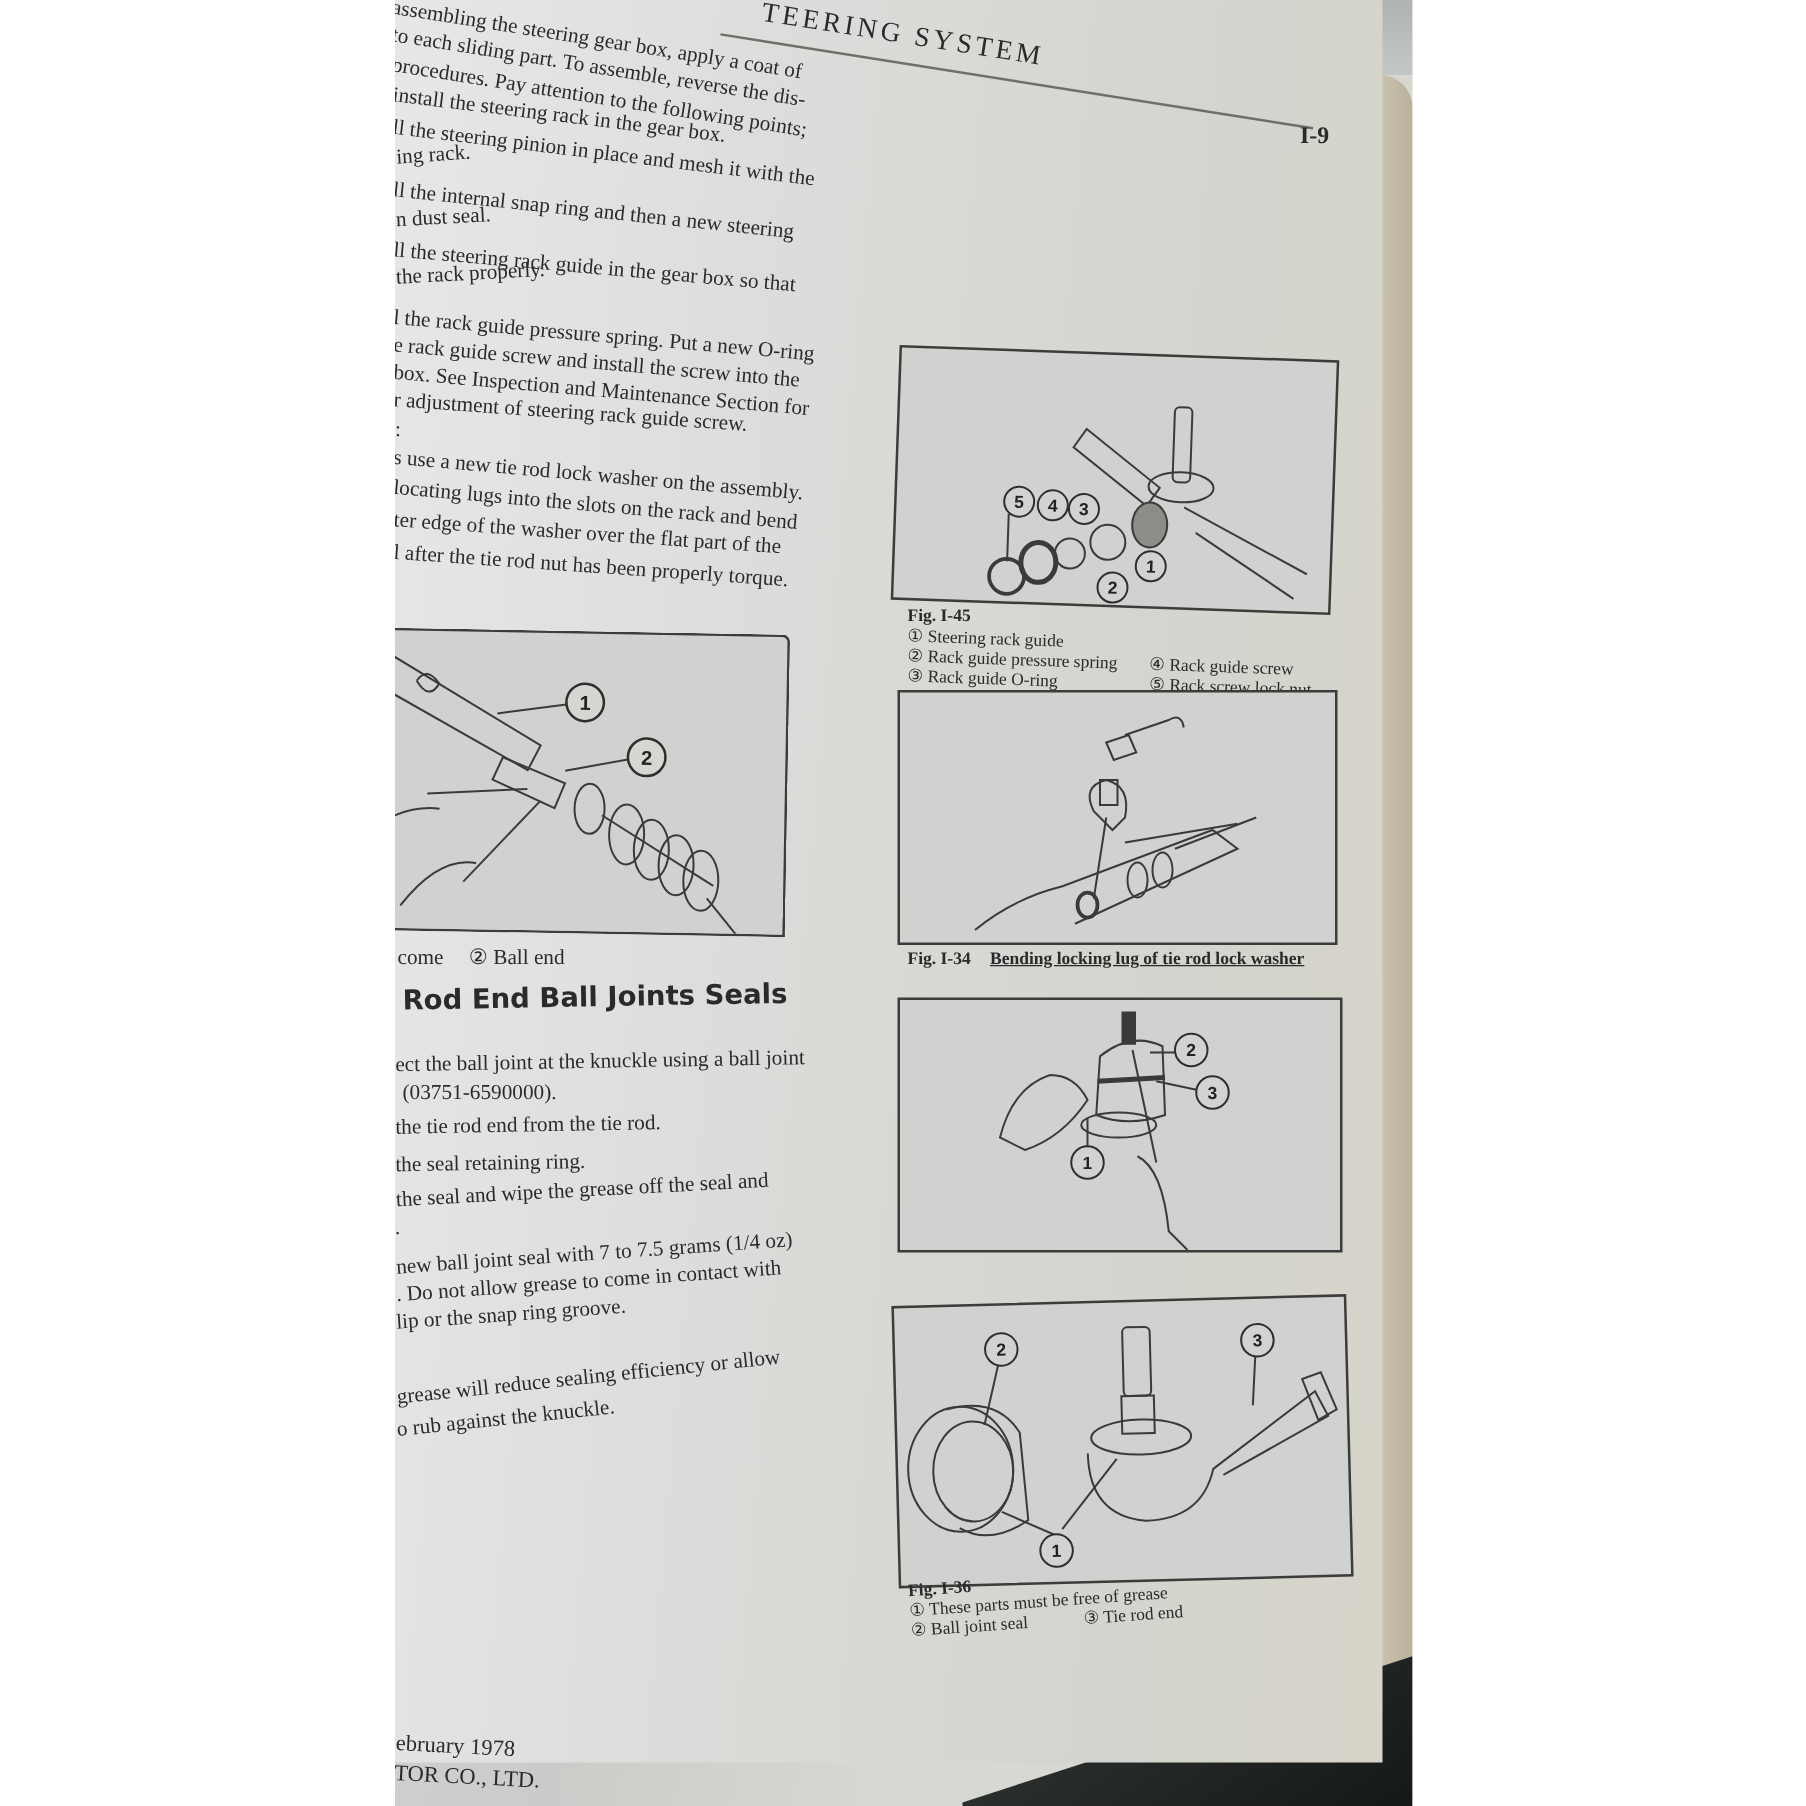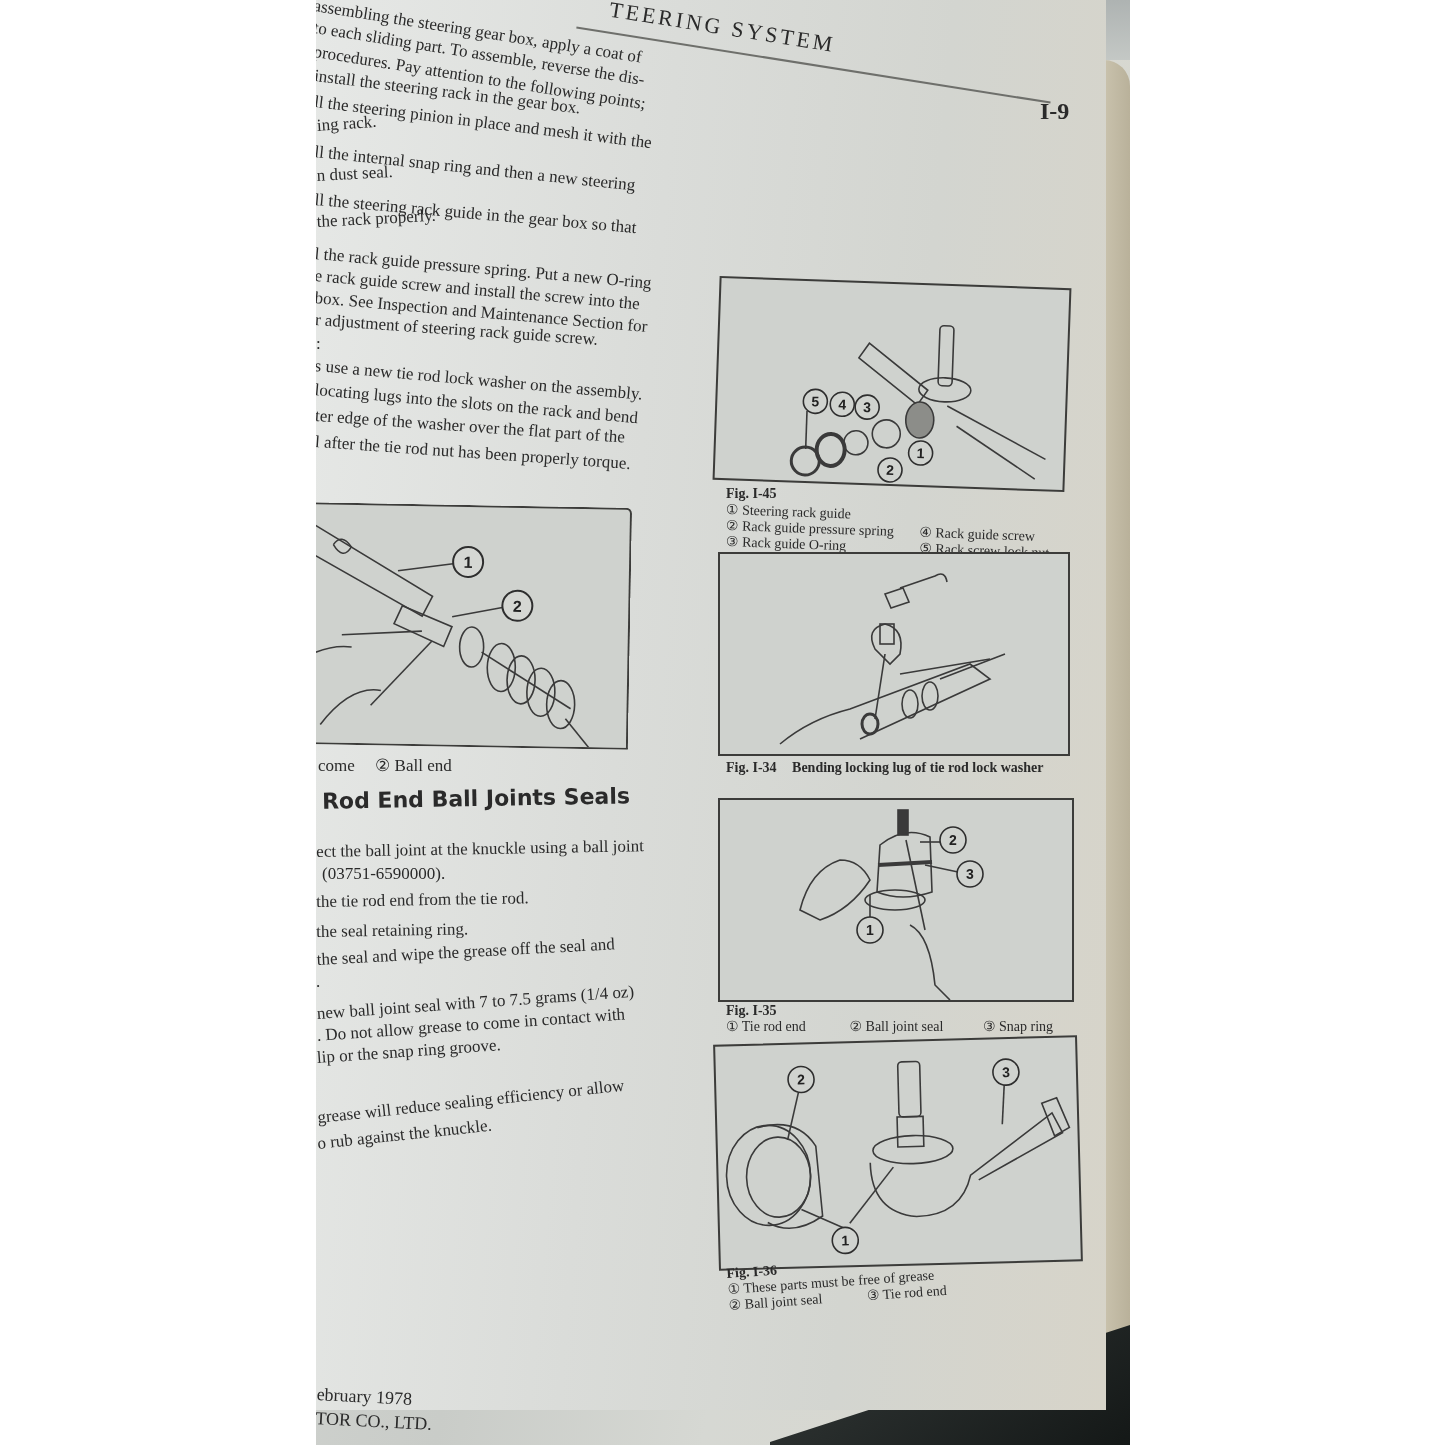--- a/index.html
+++ b/index.html
@@ -11,21 +11,21 @@
                background:linear-gradient(90deg,#c9c2ad,#b9b19a); border-top-right-radius:28px; }
   .bg-top { position:absolute; left:0; top:0; width:100%; height:60px;
             background:linear-gradient(180deg,#aeb3b2,#c4c8c5); }
   .cloth { position:absolute; right:0; bottom:0; width:360px; height:120px;
            background:linear-gradient(160deg,#2a2f2e,#141817); transform:skewY(-18deg); transform-origin:right bottom; }
   .page { position:absolute; left:0; top:0; width:790px; height:1410px;
           background:linear-gradient(95deg,#e6e8e6 0%,#dadcd9 40%,#d3d5d0 70%,#d7d4c9 100%); }
   .header { position:absolute; left:285px; top:0; width:490px; height:80px; transform:rotate(9deg); transform-origin:left top; }
   .header-title { position:absolute; left:10px; top:-5px; font-size:22px; letter-spacing:3px; font-variant:small-caps; }
   .header-rule { position:absolute; left:-20px; top:30px; width:480px; border-top:2px solid #6e6f6b; }
-  .page-num { position:absolute; left:724px; top:98px; font-size:24px; font-weight:bold; }
+  .page-num { position:absolute; left:724px; top:98px; font-size:19px; font-weight:bold; }
   .body-col { position:absolute; left:0; top:0; width:370px; }
   .para { position:absolute; left:0; font-size:17px; line-height:28px; white-space:nowrap; transform-origin:left top; }
   .section-heading { position:absolute; left:6px; top:786px; font-family:"DejaVu Sans","Liberation Sans",sans-serif;
                      font-weight:bold; font-size:22px; transform:rotate(-1deg); }
   .fig { position:absolute; border:2px solid #3c3c3a; background:#cfd2ce; }
   .fig svg { position:absolute; left:0; top:0; width:100%; height:100%; }
   .caption { position:absolute; font-size:14px; line-height:16px; white-space:nowrap; }
   .caption b { font-weight:bold; }
   .footer { position:absolute; left:0; top:1385px; font-size:18px; line-height:24px; transform:rotate(3deg); }
   .callout { font-family:"Liberation Sans",sans-serif; }
@@ -176,21 +176,21 @@
           <ellipse cx="150" cy="170" rx="8" ry="10" stroke-width="3"></ellipse>
           <ellipse cx="190" cy="150" rx="8" ry="14"></ellipse>
           <ellipse cx="210" cy="142" rx="8" ry="14"></ellipse>
           <path d="M180 120 L270 105"></path>
           <path d="M220 125 L285 100"></path>
         </g>
       </svg>
     </div>
     <div class="caption" style="left:410px;top:760px;">
       <b>Fig. I-34</b>
-      <span style="margin-left:12px;font-weight:bold;">Bending locking lug of tie rod lock washer</span>
+      <span style="margin-left:12px;font-weight:bold;text-decoration:underline;">Bending locking lug of tie rod lock washer</span>
     </div>
 
     <div class="fig" style="left:402px;top:798px;width:352px;height:200px;">
       <svg viewBox="0 0 352 200">
         <g fill="none" stroke="#3a3a3a" stroke-width="1.6">
           <rect x="178" y="10" width="10" height="25" fill="#3a3a3a"></rect>
           <path d="M160 45 q25 -20 50 -8 l2 55 q-30 10 -55 0z"></path>
           <path d="M158 65 L212 62" stroke-width="4"></path>
           <ellipse cx="175" cy="100" rx="30" ry="10"></ellipse>
           <line x1="186" y1="40" x2="205" y2="130"></line>
@@ -202,28 +202,20 @@
         </g>
         <g class="callout" fill="#222" font-size="14" font-weight="bold" text-anchor="middle">
           <circle cx="150" cy="130" r="13" fill="#d0d3cf" stroke="#2e2e2e" stroke-width="1.6"></circle>
             <text x="150" y="135">1</text>
           <circle cx="233" cy="40" r="13" fill="#d0d3cf" stroke="#2e2e2e" stroke-width="1.6"></circle>
             <text x="233" y="45">2</text>
           <circle cx="250" cy="74" r="13" fill="#d0d3cf" stroke="#2e2e2e" stroke-width="1.6"></circle>
             <text x="250" y="79">3</text>
         </g>
       </svg>
-    </div>
-    <div class="caption" style="left:410px;top:1003px;">
-      <div><b>Fig. I-35</b></div>
-      <div>
-        <span style="display:inline-block;width:120px;">① Tie rod end</span>
-        <span style="display:inline-block;width:130px;">② Ball joint seal</span>
-        <span>③ Snap ring</span>
-      </div>
     </div>
 
     <div class="fig" style="left:400px;top:1040px;width:360px;height:222px;transform:rotate(-1.5deg);">
       <svg viewBox="0 0 360 222">
         <g fill="none" stroke="#3a3a3a" stroke-width="1.6">
           <ellipse cx="50" cy="130" rx="42" ry="50"></ellipse>
           <ellipse cx="60" cy="132" rx="32" ry="40"></ellipse>
           <path d="M40 82 q40 -10 58 20 l5 70 q-30 20 -55 5"></path>
           <rect x="182" y="20" width="22" height="55" rx="4"></rect>
           <rect x="180" y="75" width="26" height="30"></rect>

